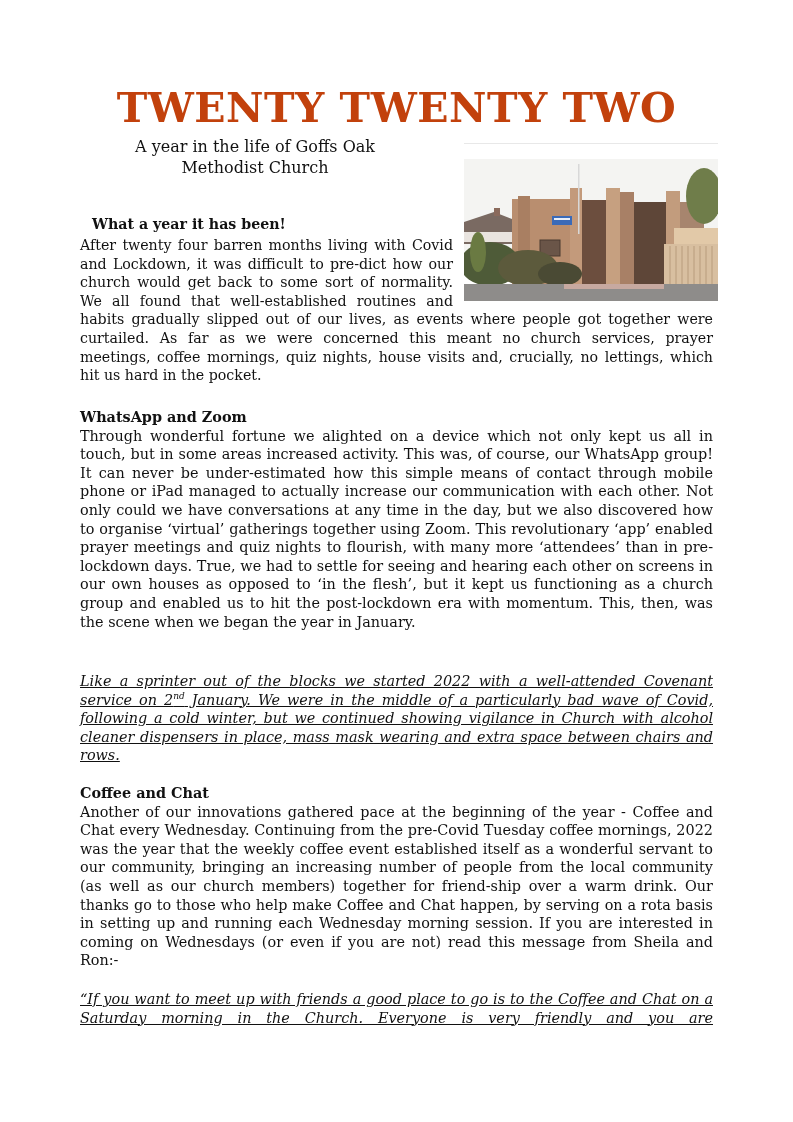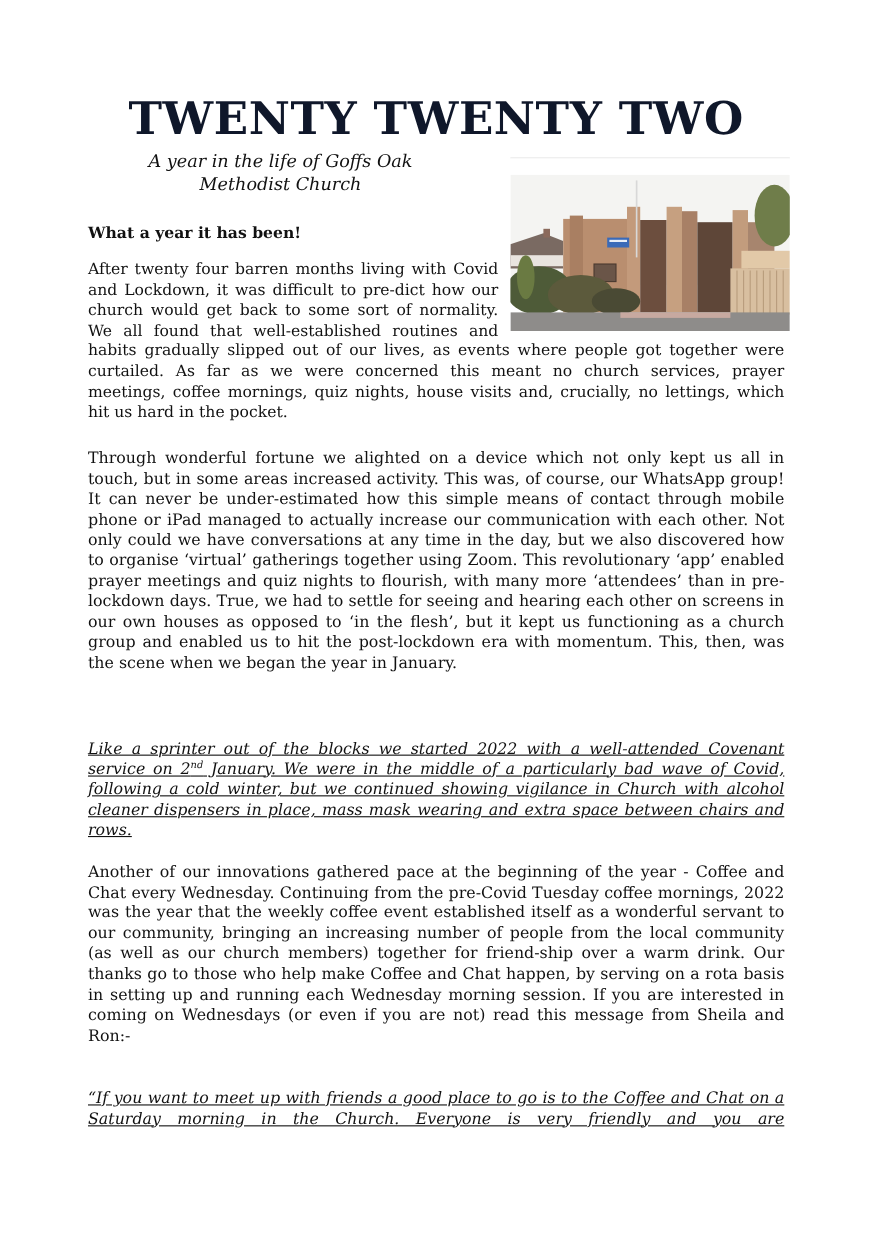--- a/index.html
+++ b/index.html
@@ -1,22 +1,22 @@
 <!DOCTYPE html>
 <html><head>
 <meta charset="utf-8">
 <style>
   html, body { margin: 0; padding: 0; background: #ffffff; }
   body { width: 793px; height: 1122px; position: relative; overflow: hidden; color: #111; font-family: "DejaVu Serif", "Liberation Serif", serif; }
   .page { position: absolute; left: 80px; top: 0; width: 633px; }
-  .title { position: absolute; left: 0; top: 84px; width: 633px; text-align: center; font-family: "DejaVu Serif", serif; font-weight: bold; font-size: 41px; letter-spacing: 0.5px; line-height: 48px; margin: 0; color: #0f172a; }
-  .subtitle { position: absolute; left: 20px; top: 136px; width: 310px; text-align: center; font-style: italic; font-size: 16px; line-height: 21px; font-family: "DejaVu Serif", serif; }
+  .title { position: absolute; left: 0; top: 84px; width: 633px; text-align: center; font-family: "DejaVu Serif", serif; font-weight: bold; font-size: 41px; letter-spacing: 0.5px; line-height: 48px; margin: 0; color: #c2410c; }
+  .subtitle { position: absolute; left: 20px; top: 136px; width: 310px; text-align: center; font-size: 16px; line-height: 21px; font-family: "DejaVu Serif", serif; }
   .photo { position: absolute; left: 384px; top: 143px; width: 254px; height: 157px; border-top: 1px solid #e8e8e8; }
   .photo svg { display: block; }
-  .lead-head { position: absolute; left: 0; top: 203px; font-weight: bold; font-size: 14.2px; margin: 0; line-height: 19px; text-align: center; }
+  .lead-head { position: absolute; left: 0; top: 203px; font-weight: bold; font-size: 14.2px; margin: 12px; line-height: 19px; text-align: center; }
   .lead { position: absolute; left: 0; top: 236px; width: 633px; font-weight: normal; font-size: 14.2px; line-height: 18.6px; margin: 0; }
   .lead .wrapbox { float: right; width: 254px; height: 72px; margin-left: 6px; }
   .lead p { margin: 0; text-align: justify; }
   .section { position: absolute; left: 0; width: 633px; font-size: 14.4px; line-height: 18.6px; }
   .section h3 { margin: 0; font-size: 14.4px; font-weight: bold; line-height: 18.6px; }
   .section p { margin: 0; text-align: justify; }
   .it { font-style: italic; text-decoration: underline; }
   sup { font-size: 9px; line-height: 0; vertical-align: super; }
 </style>
 </head>
@@ -82,27 +82,29 @@
   </div>
 
   <h3 class="lead-head">What a year it has been!</h3>
 
   <div class="lead">
     <div class="wrapbox" aria-hidden="true"></div>
     <p>After twenty four barren months living with Covid and Lockdown, it was difficult to pre-dict how our church would get back to some sort of normality. We all found that well-established routines and habits gradually slipped out of our lives, as events where people got together were curtailed. As far as we were concerned this meant no church services, prayer meetings, coffee mornings, quiz nights, house visits and, crucially, no lettings, which hit us hard in the pocket.</p>
   </div>
 
   <div class="section" style="top:408px">
+    <h3>WhatsApp and Zoom</h3>
     <p>Through wonderful fortune we alighted on a device which not only kept us all in touch, but in some areas increased activity. This was, of course, our WhatsApp group!  It can never be under-estimated how this simple means of contact through mobile phone or iPad managed to actually increase our communication with each other.  Not only could we have conversations at any time in the day, but we also discovered how to organise ‘virtual’ gatherings together using Zoom. This revolutionary ‘app’ enabled prayer meetings and quiz nights to flourish, with many more ‘attendees’ than in pre-lockdown days. True, we had to settle for seeing and hearing each other on screens in our own houses as opposed to ‘in the flesh’, but it kept us functioning as a church group and enabled us to hit the post-lockdown era with momentum. This, then, was the scene when we began the year in January.</p>
   </div>
 
   <div class="section it" style="top:672px">
     <p><span>Like a sprinter out of the blocks we started 2022 with a well-attended Covenant service on 2</span><sup>nd</sup><span> January. We were in the middle of a particularly bad wave of Covid, following a cold winter, but we continued showing vigilance in Church with alcohol cleaner dispensers in place, mass mask wearing and extra space between chairs and rows.</span></p>
   </div>
 
   <div class="section" style="top:784px">
+    <h3>Coffee and Chat</h3>
     <p>Another of our innovations gathered pace at the beginning of the year - Coffee and Chat every Wednesday. Continuing from the pre-Covid Tuesday coffee mornings, 2022 was the year that the weekly coffee event established itself as a wonderful servant to our community, bringing an increasing number of people from the local community (as well as our church members) together for friend-ship over a warm drink.  Our thanks go to those who help make Coffee and Chat happen, by serving on a rota basis in setting up and running each Wednesday morning session. If you are interested in coming on Wednesdays (or even if you are not) read this message from Sheila and Ron:-</p>
   </div>
 
   <div class="section it" style="top:990px">
     <p style="text-align:justify;text-align-last:justify;">“If you want to meet up with friends a good place to go is to the Coffee and Chat on a Saturday morning in the Church.  Everyone is very friendly and you are</p>
   </div>
 </div>
 
 </body></html>

